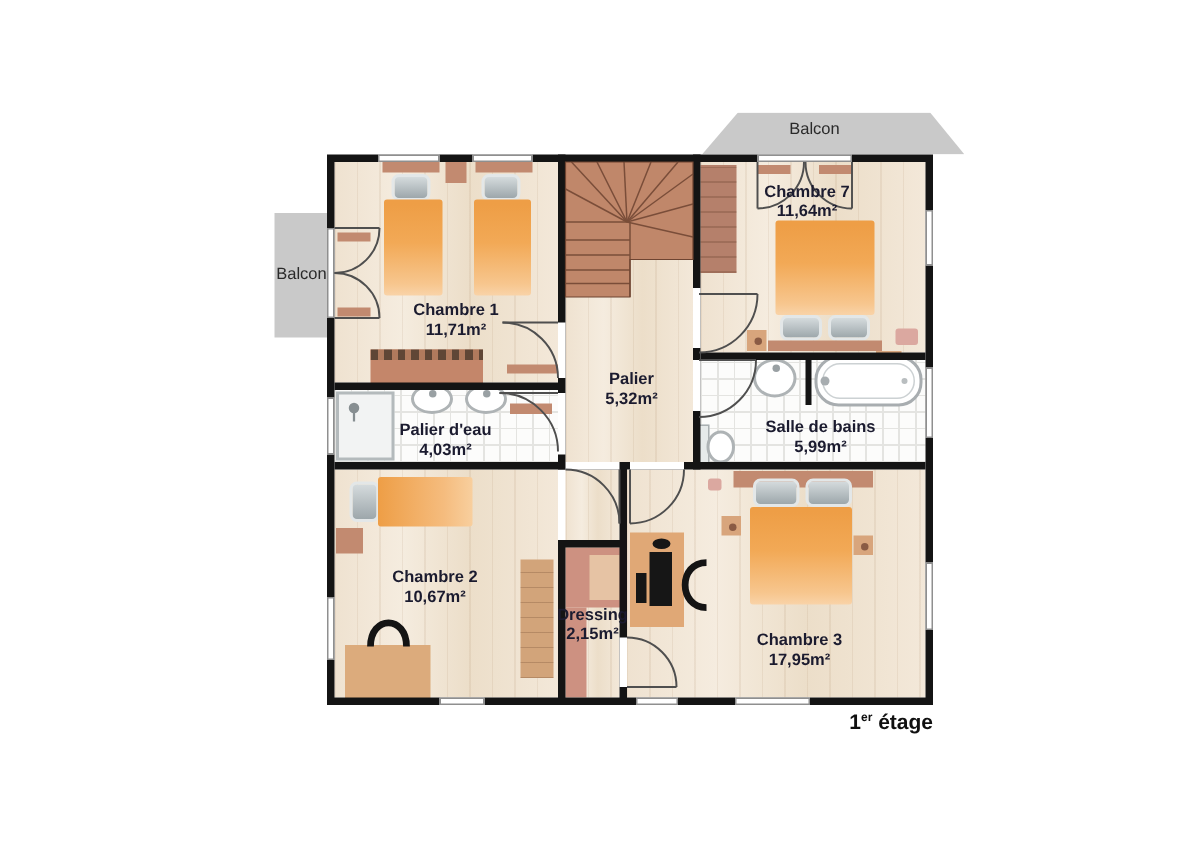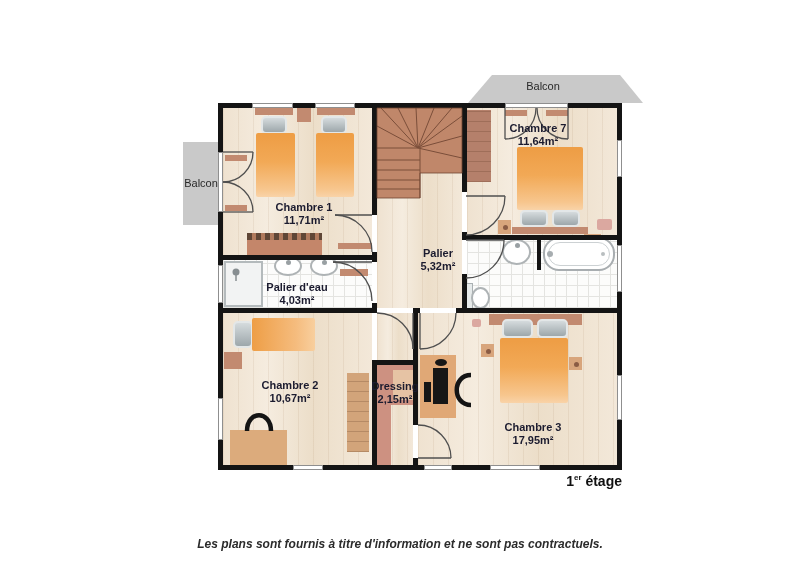--- a/index.html
+++ b/index.html
@@ -209,39 +209,42 @@
       <span>11,71m²</span>
     </div>
   <div class="abs lbl" style="left:538px;top:122px;">
     <span>Chambre 7</span>
       <span>11,64m²</span>
     </div>
   <div class="abs lbl" style="left:297px;top:281px;">
     <span>Palier d'eau</span>
       <span>4,03m²</span>
     </div>
-  <div class="abs lbl" style="left:438px;top:247px;">
+  <div class="abs lbl" style="left:547px;top:279px;">
+    <span>Salle de bains</span>
+      <span>5,99m²</span>
+    </div>
+  <div class="abs lbl" style="left:421px;top:247px;">
     <span>Palier</span>
       <span>5,32m²</span>
     </div>
   <div class="abs lbl" style="left:290px;top:379px;">
     <span>Chambre 2</span>
       <span>10,67m²</span>
     </div>
-  <div class="abs lbl" style="left:395px;top:380px;">
+  <div class="abs lbl" style="left:395px;top:404px;">
     <span>Dressing</span>
       <span>2,15m²</span>
     </div>
   <div class="abs lbl" style="left:533px;top:421px;">
     <span>Chambre 3</span>
       <span>17,95m²</span>
     </div>
 
   <div class="abs blbl" style="left:543px;top:80px;"><span>Balcon</span></div>
   <div class="abs blbl" style="left:201px;top:177px;"><span>Balcon</span></div>
 
   <div class="abs floorlbl" style="right:178px;top:473px;">
     <span>1</span><sup>er</sup>
     <span>étage</span>
   </div>
-  <div class="abs caption" style="left:0;top:537px;"><span>Les plans sont fournis à titre d'information et ne sont pas contractuels.</span></div>
 
 </div>
 
 </body></html>

